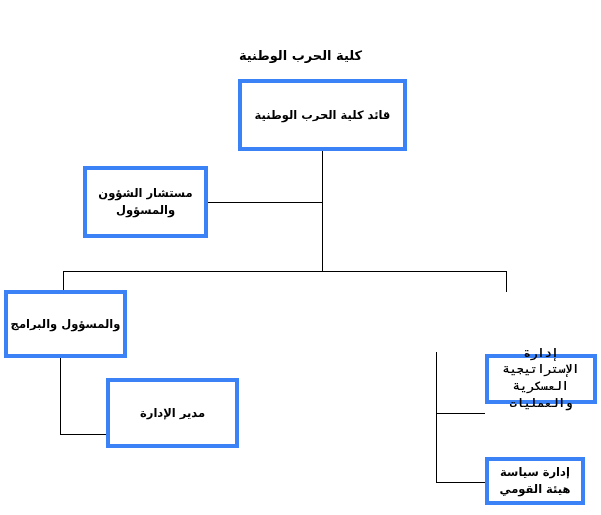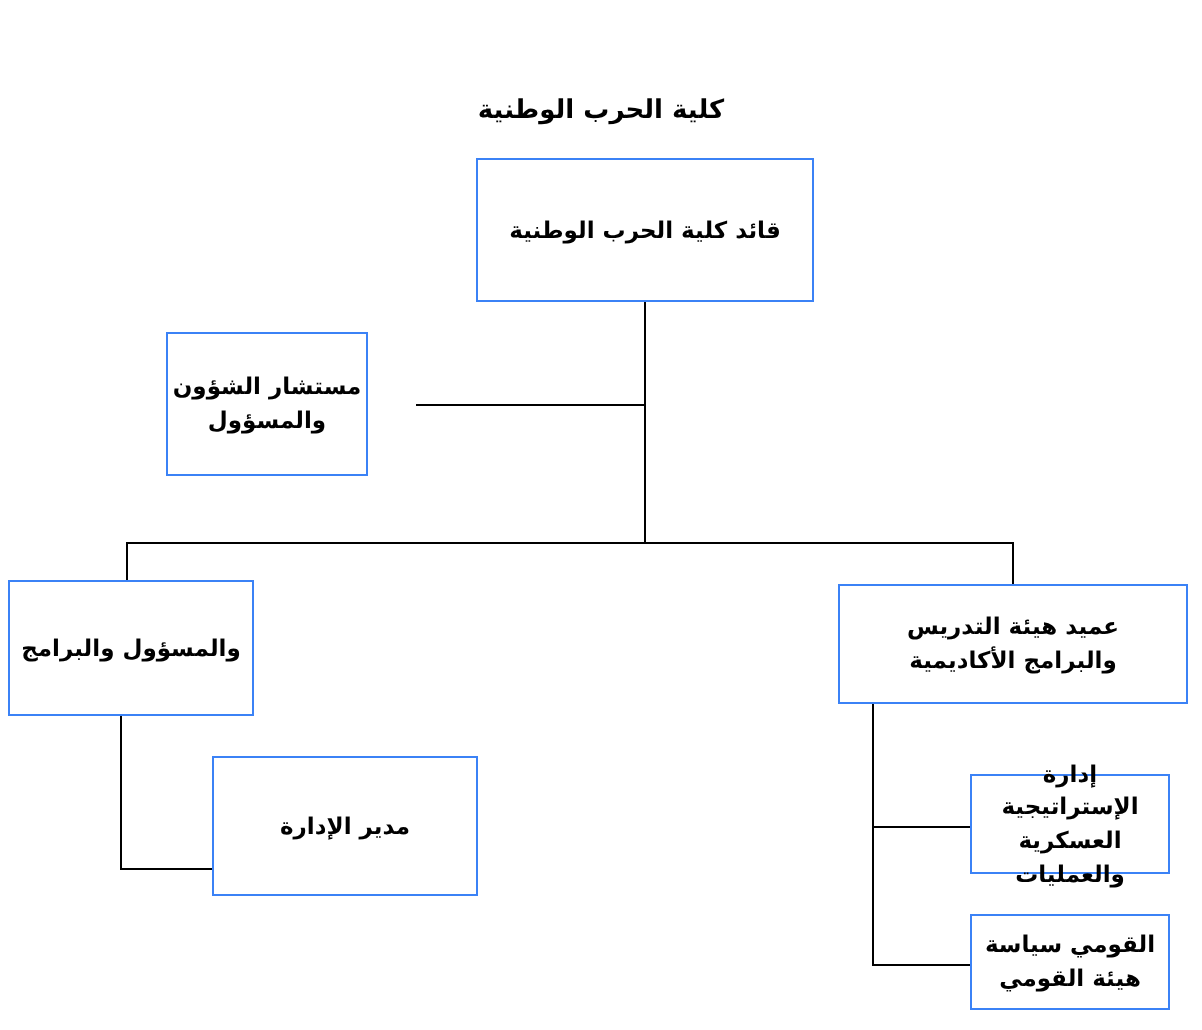--- a/index.html
+++ b/index.html
@@ -22,44 +22,44 @@
     left: 0;
     width: 100%;
     text-align: center;
     font-size: 13px;
     font-weight: bold;
     direction: rtl;
     margin-top: 40px;
   }
   .org-box {
     position: absolute;
-    border: 1px solid #3b82f6;
+    border: 4px solid #3b82f6;
     background: #ffffff;
     display: flex;
     flex-direction: column;
     align-items: center;
     justify-content: center;
     text-align: center;
     font-size: 11.5px;
     font-weight: bold;
     direction: rtl;
     line-height: 1.45;
     box-sizing: border-box;
   }
   .line {
     position: absolute;
     background: #000000;
   }
   
   #box-commander  { left: 238px; top:  79px; width: 169px; height: 72px; }
-  #box-advisor    { left:  83px; top: 166px; width: 101px; height: 72px; }
+  #box-advisor    { left:  83px; top: 166px; width: 125px; height: 72px; }
   #box-left-dean  { left:   4px; top: 290px; width: 123px; height: 68px; }
   #box-manager    { left: 106px; top: 378px; width: 133px; height: 70px; }
   #box-right-dean { left: 419px; top: 292px; width: 175px; height: 60px; }
-  #box-strategy   { left: 485px; top: 387px; width: 100px; height: 50px; }
+  #box-strategy   { left: 485px; top: 354px; width: 112px; height: 50px; font-family: Liberation Mono, monospace; }
   #box-policy     { left: 485px; top: 457px; width: 100px; height: 48px; }
   
   #ln-center-drop   { left: 322px; top: 151px; width: 1px;   height: 120px; }
   #ln-advisor-h     { left: 208px; top: 202px; width: 114px; height: 1px; }
   #ln-main-h        { left:  63px; top: 271px; width: 444px; height: 1px; }
   #ln-left-drop     { left:  63px; top: 271px; width: 1px;   height: 19px; }
   #ln-right-drop    { left: 506px; top: 271px; width: 1px;   height: 21px; }
   #ln-left-sub-v    { left:  60px; top: 358px; width: 1px;   height: 76px; }
   #ln-manager-h     { left:  60px; top: 434px; width: 46px;  height: 1px; }
   #ln-right-sub-v   { left: 436px; top: 352px; width: 1px;   height: 130px; }
@@ -94,28 +94,24 @@
   </div>
 
   <div class="org-box" id="box-left-dean">
     <span>والمسؤول والبرامج</span>
   </div>
 
   <div class="org-box" id="box-manager">
     <span>مدير الإدارة</span>
   </div>
 
-  <div class="org-box" id="box-right-dean">
-    <span>عميد هيئة التدريس</span>
-    <span>والبرامج الأكاديمية</span>
-  </div>
 
   <div class="org-box" id="box-strategy">
     <span>إدارة الإستراتيجية</span>
     <span>العسكرية والعمليات</span>
   </div>
 
   <div class="org-box" id="box-policy">
-    <span>القومي سياسة</span>
+    <span>إدارة سياسة</span>
     <span>هيئة القومي</span>
   </div>
 
 </div>
 
 </body></html>

